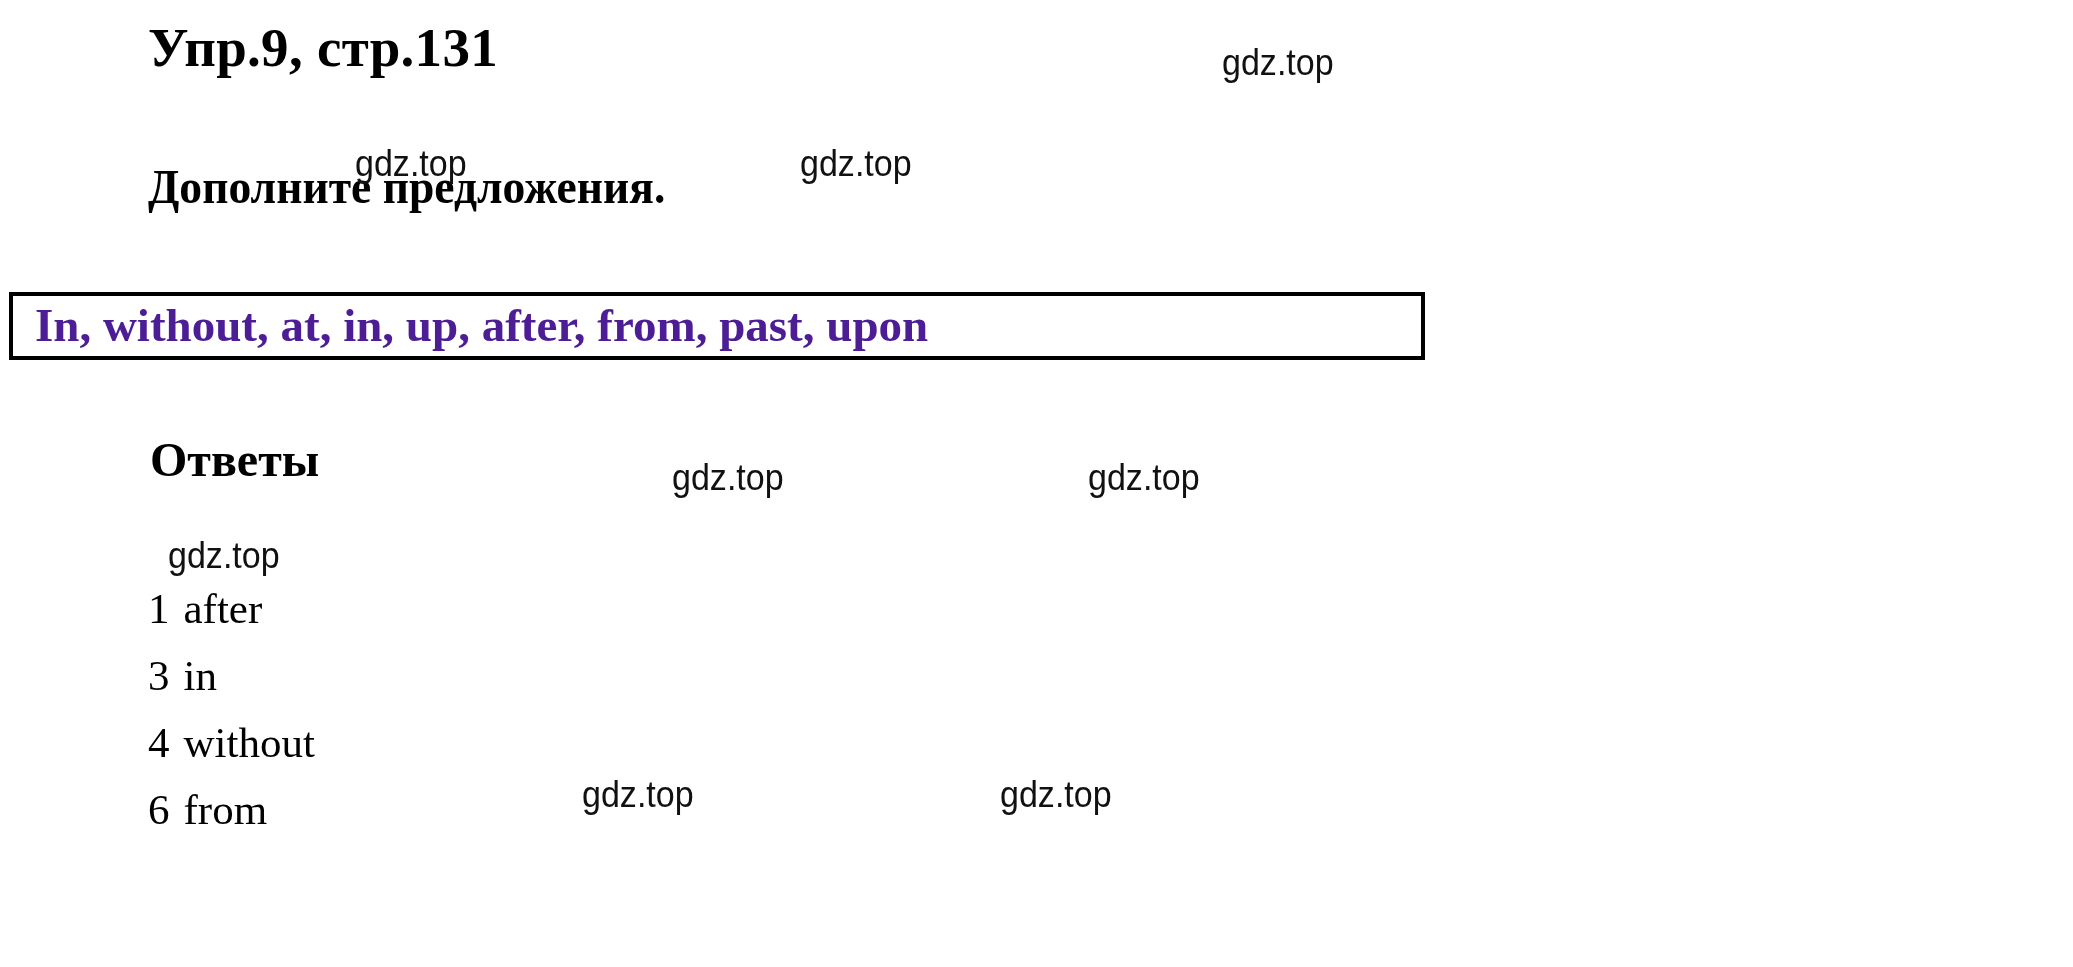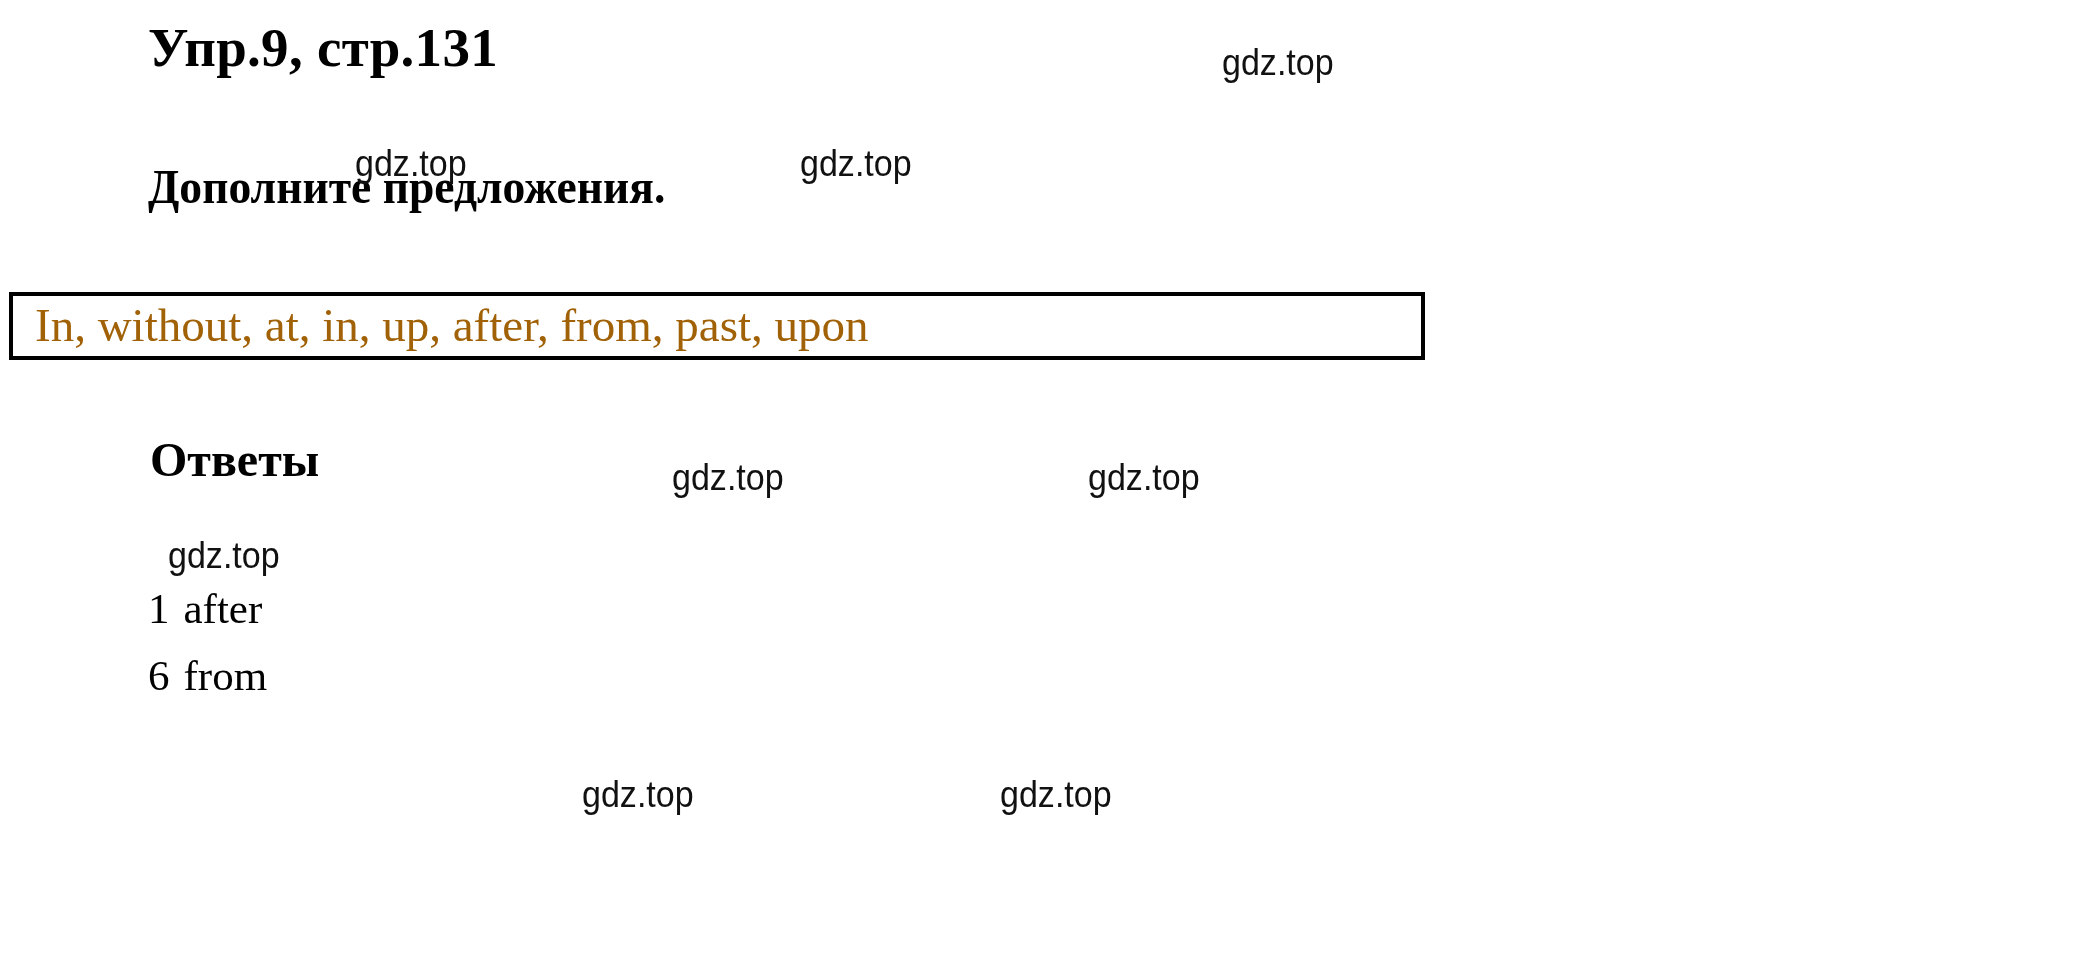--- a/index.html
+++ b/index.html
@@ -57,25 +57,25 @@
     border: 4px solid #000000;
     box-sizing: border-box;
     background: #ffffff;
   }
   .wordbank-text {
     position: absolute;
     left: 22px;
     top: 50%;
     transform: translateY(-52%);
     font-family: "Liberation Serif", "DejaVu Serif", serif;
-    font-weight: normal;
+    font-weight: bold;
     font-size: 47px;
     line-height: 1;
     white-space: nowrap;
-    color: #a16207;
+    color: #4c1d95;
   }
   
   .answers-heading {
     position: absolute;
     left: 150px;
     top: 434px;
     font-family: "Liberation Serif", "DejaVu Serif", serif;
     font-weight: bold;
     font-size: 48px;
     line-height: 1.1;
@@ -124,20 +124,22 @@
   <div class="instruction">Дополните предложения.</div>
 
   <div class="wordbank">
     <div class="wordbank-text">In, without, at, in, up, after, from, past, upon</div>
   </div>
 
   <div class="answers-heading">Ответы</div>
 
   <ul class="answers-list" id="answers-list">
       <li><span class="ans-num">1</span><span>after</span></li>
+      <li><span class="ans-num">3</span><span>in</span></li>
+      <li><span class="ans-num">4</span><span>without</span></li>
       <li><span class="ans-num">6</span><span>from</span></li>
     </ul>
 
   <div id="watermark-layer">
       <div class="watermark" style="left: 1222px; top: 44px;">gdz.top</div>
       <div class="watermark" style="left: 355px; top: 145px;">gdz.top</div>
       <div class="watermark" style="left: 800px; top: 145px;">gdz.top</div>
       <div class="watermark" style="left: 672px; top: 459px;">gdz.top</div>
       <div class="watermark" style="left: 1088px; top: 459px;">gdz.top</div>
       <div class="watermark" style="left: 168px; top: 537px;">gdz.top</div>

